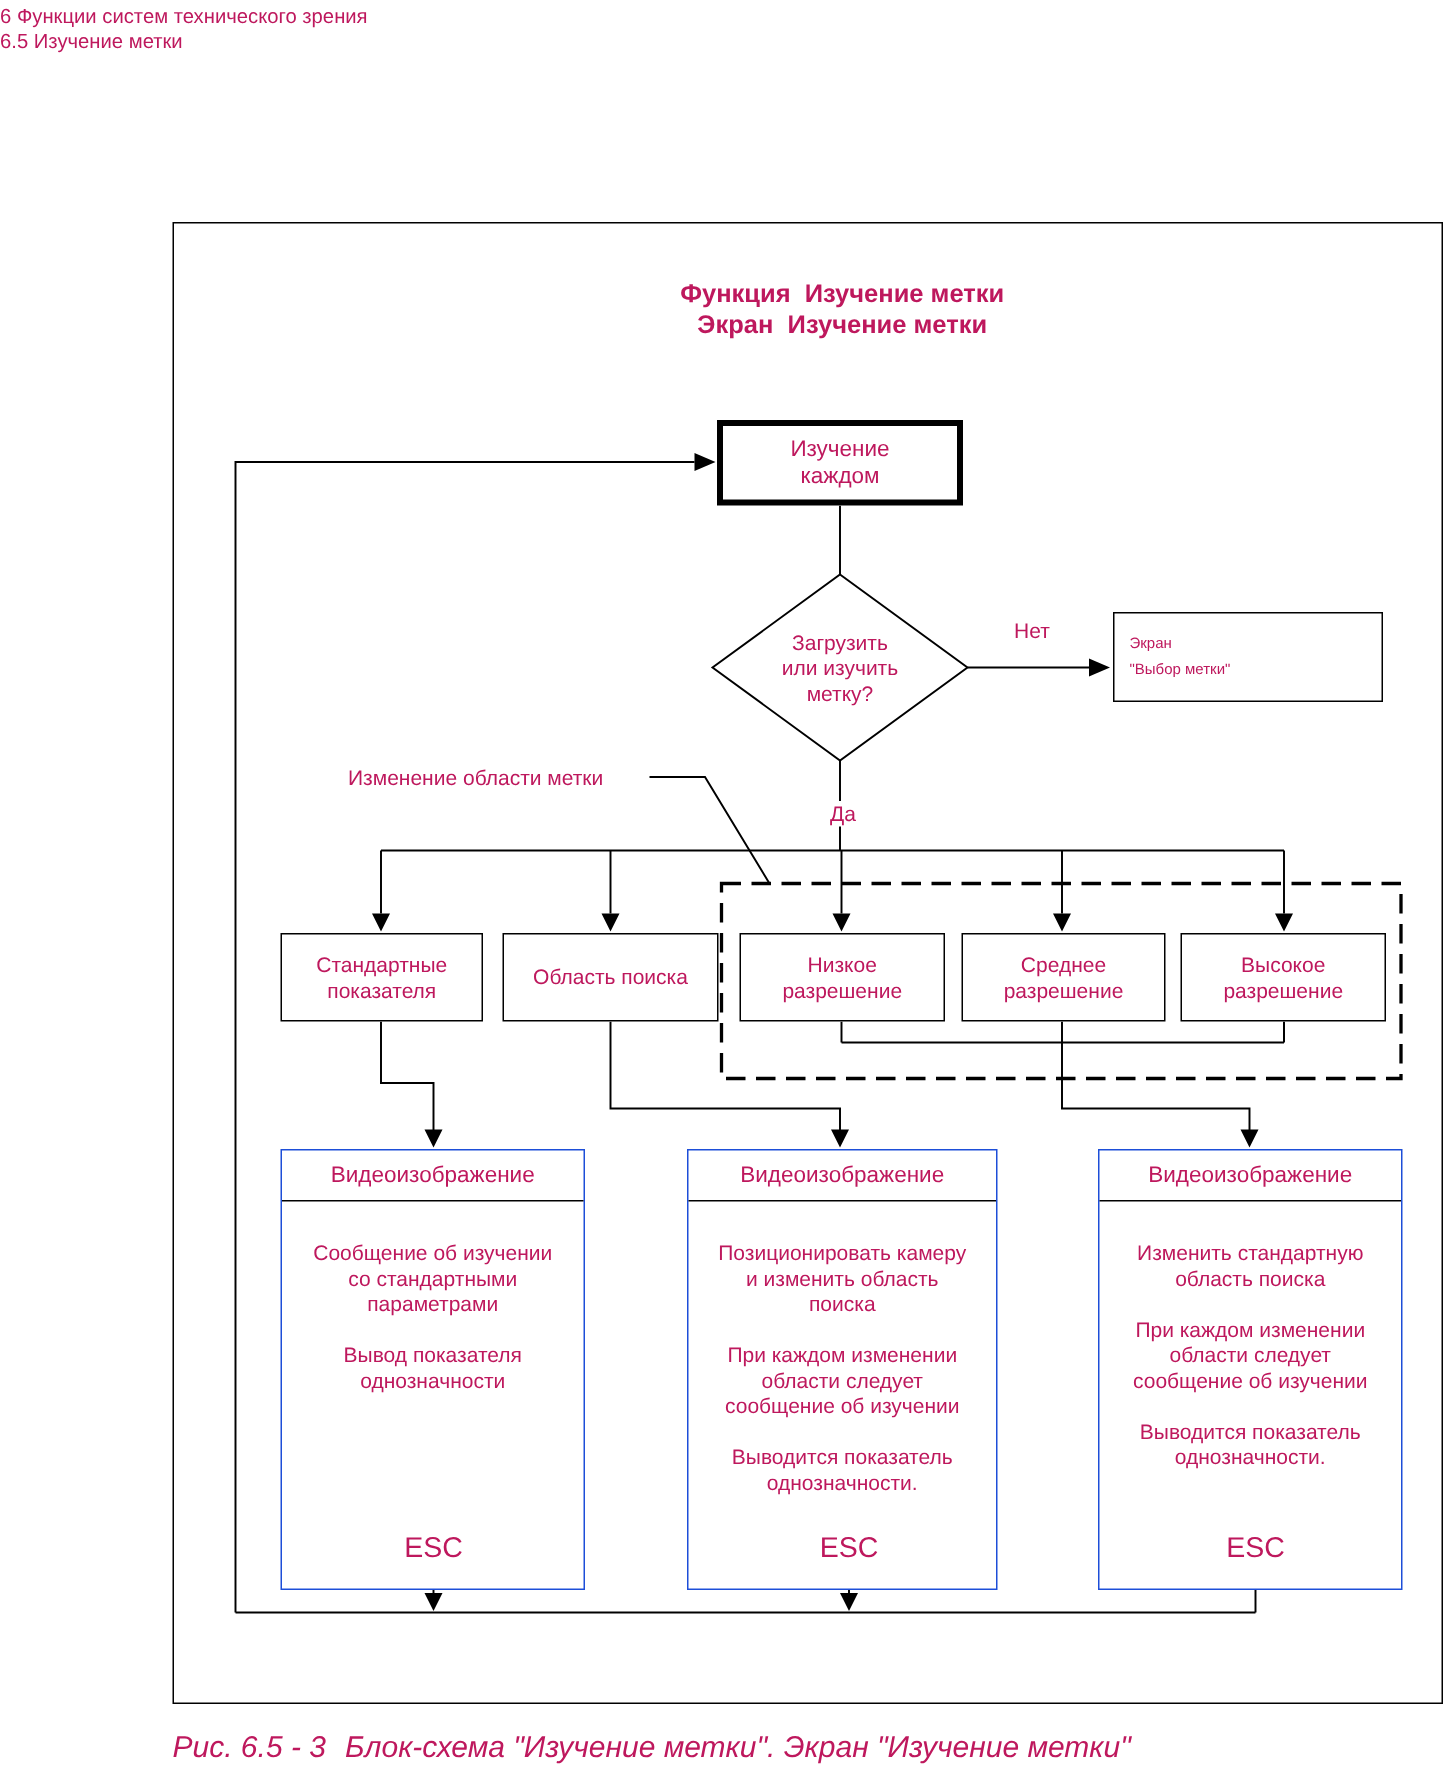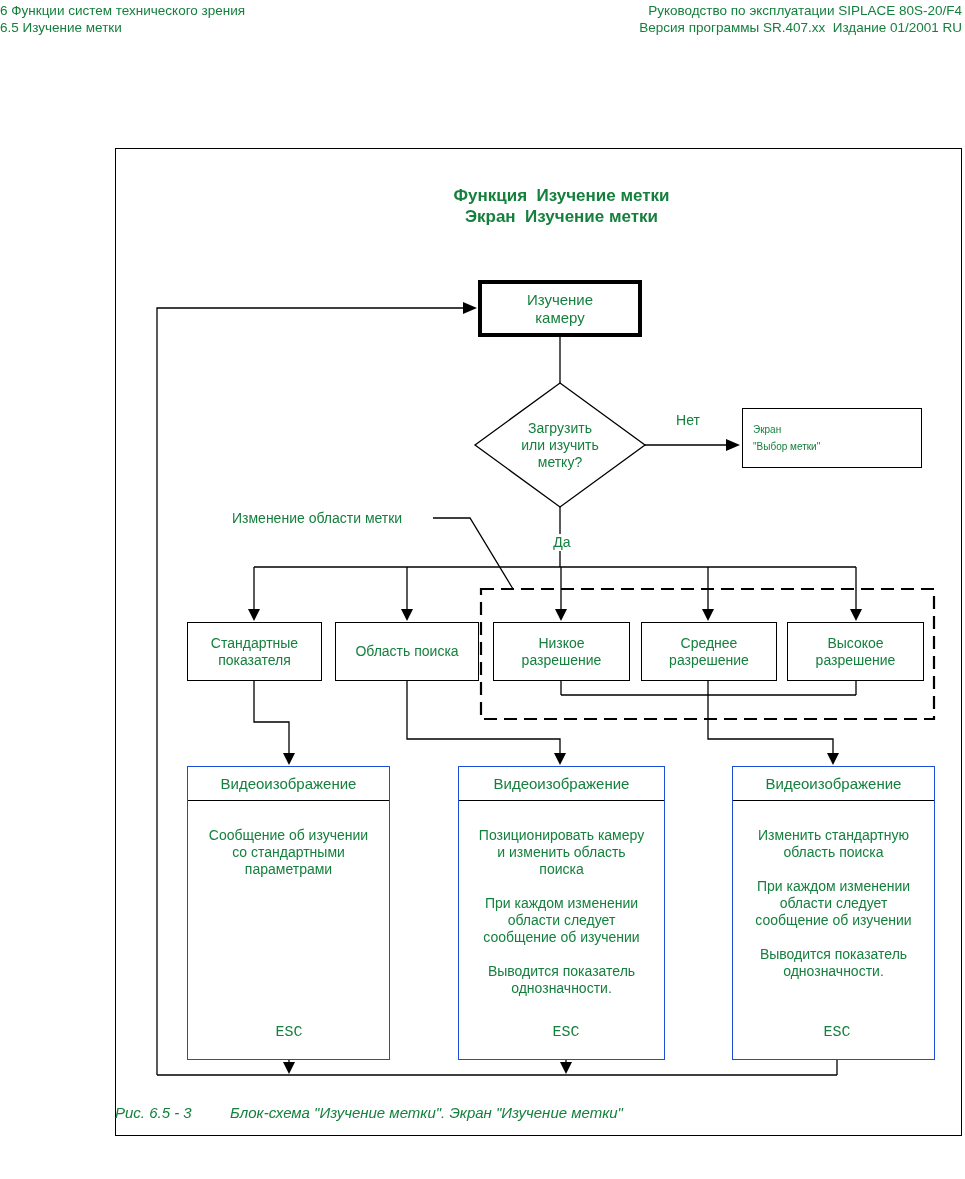--- a/index.html
+++ b/index.html
@@ -1,16 +1,16 @@
 <!DOCTYPE html>
 <html><head>
 <meta charset="utf-8">
 <style>
   html,body{margin:0;padding:0;background:#fff;}
-  .page{position:relative;width:965px;height:1179px;background:#fff;color:#15803d;
+  .page{position:relative;width:965px;height:1179px;background:#fff;color:#be185d;
         font-family:"Liberation Sans",sans-serif;overflow:hidden;}
   [data-bind]{white-space:pre-line;}
   .abs{position:absolute;}
   .hdr{font-size:13.5px;line-height:17px;}
   .hdr-right{text-align:right;}
   .outer-frame{left:115px;top:148px;width:845px;height:986px;border:1px solid #000;}
   svg.lines{position:absolute;left:0;top:0;width:965px;height:1179px;pointer-events:none;}
   .title{left:115px;top:185px;width:845px;text-align:center;font-weight:bold;
          font-size:17px;line-height:21px;margin-left:24px;}
   .startbox{left:478px;top:280px;width:164px;height:57px;border:4px solid #000;
@@ -24,33 +24,31 @@
   .lbl{background:#fff;font-size:14px;line-height:17px;text-align:center;}
   .region-lbl{left:232px;top:510px;font-size:14px;}
   .midbox{top:622px;height:59px;border:1px solid #000;box-sizing:border-box;display:flex;
           align-items:center;justify-content:center;text-align:center;font-size:14px;
           line-height:17px;background:#fff;}
   .vbox{top:766px;height:294px;border:1px solid #1d4ed8;box-sizing:border-box;background:#fff;}
   .vbox .vhead{height:34px;border-bottom:1px solid #000;box-sizing:border-box;display:flex;
                align-items:center;justify-content:center;font-size:15px;}
   .vbox .vbody{padding-top:26px;text-align:center;font-size:14px;line-height:17px;}
   .vbox .vpar{margin:0 2px 17px 2px;}
-  .esc{width:44px;top:1024px;font-size:15px;font-family:Liberation Mono, monospace;
+  .esc{width:44px;top:1024px;font-size:19px;font-family:Liberation Sans, sans-serif;
        background:#fff;text-align:center;line-height:18px;}
-  .caption{top:1104px;font-style:italic;font-size:15px;}
+  .caption{top:1154px;font-style:italic;font-size:20px;}
 </style>
 </head>
 <body>
 
 <div class="page">
 
   <div class="abs hdr" style="left:0;top:2px;" data-bind="page_header.left">6 Функции систем технического зрения
 6.5 Изучение метки</div>
-  <div class="abs hdr hdr-right" style="right:3px;top:2px;" data-bind="page_header.right">Руководство по эксплуатации SIPLACE 80S-20/F4
-Версия программы SR.407.xx&nbsp; Издание 01/2001 RU</div>
 
   <div class="abs outer-frame"></div>
 
   <svg class="lines" viewBox="0 0 965 1179" xmlns="http://www.w3.org/2000/svg">
     <g stroke="#000" stroke-width="1.3" fill="none">
 
       <path d="M157,1075 L157,308 L463,308"></path>
 
       <path d="M560,337 L560,383"></path>
 
@@ -101,21 +99,21 @@
       <polygon points="289,1074 283,1062 295,1062"></polygon>
       <polygon points="566,1074 560,1062 572,1062"></polygon>
     </g>
   </svg>
 
   <div class="abs title" data-bind="diagram.title">Функция&nbsp; Изучение метки
 Экран&nbsp; Изучение метки</div>
 
   <div class="abs startbox">
     <span data-bind="diagram.start_box">Изучение
-камеру</span>
+каждом</span>
   </div>
 
   <div class="abs decision-text" data-bind="diagram.decision">Загрузить
 или изучить
 метку?</div>
 
   <div class="abs lbl" style="left:670px;top:412px;width:36px;" data-bind="diagram.labels.no">Нет</div>
   <div class="abs lbl" style="left:547px;top:534px;width:30px;" data-bind="diagram.labels.yes">Да</div>
 
   <div class="abs screenbox">
@@ -134,20 +132,22 @@
 разрешение</div>
   <div class="abs midbox" style="left:787px;width:137px;" data-bind="diagram.mid_boxes.4">Высокое
 разрешение</div>
 
   <div class="abs vbox" style="left:187px;width:203px;">
     <div class="vhead" data-bind="diagram.video_boxes.0.header">Видеоизображение</div>
     <div class="vbody">
       <div class="vpar" data-bind="diagram.video_boxes.0.paragraphs.1">Сообщение об изучении
 со стандартными
 параметрами</div>
+      <div class="vpar" data-bind="diagram.video_boxes.0.paragraphs.2">Вывод показателя
+однозначности</div>
     </div>
   </div>
   <div class="abs vbox" style="left:458px;width:207px;">
     <div class="vhead" data-bind="diagram.video_boxes.1.header">Видеоизображение</div>
     <div class="vbody">
       <div class="vpar" data-bind="diagram.video_boxes.1.paragraphs.0">Позиционировать камеру
 и изменить область
 поиска</div>
       <div class="vpar" data-bind="diagram.video_boxes.1.paragraphs.1">При каждом изменении
 области следует

